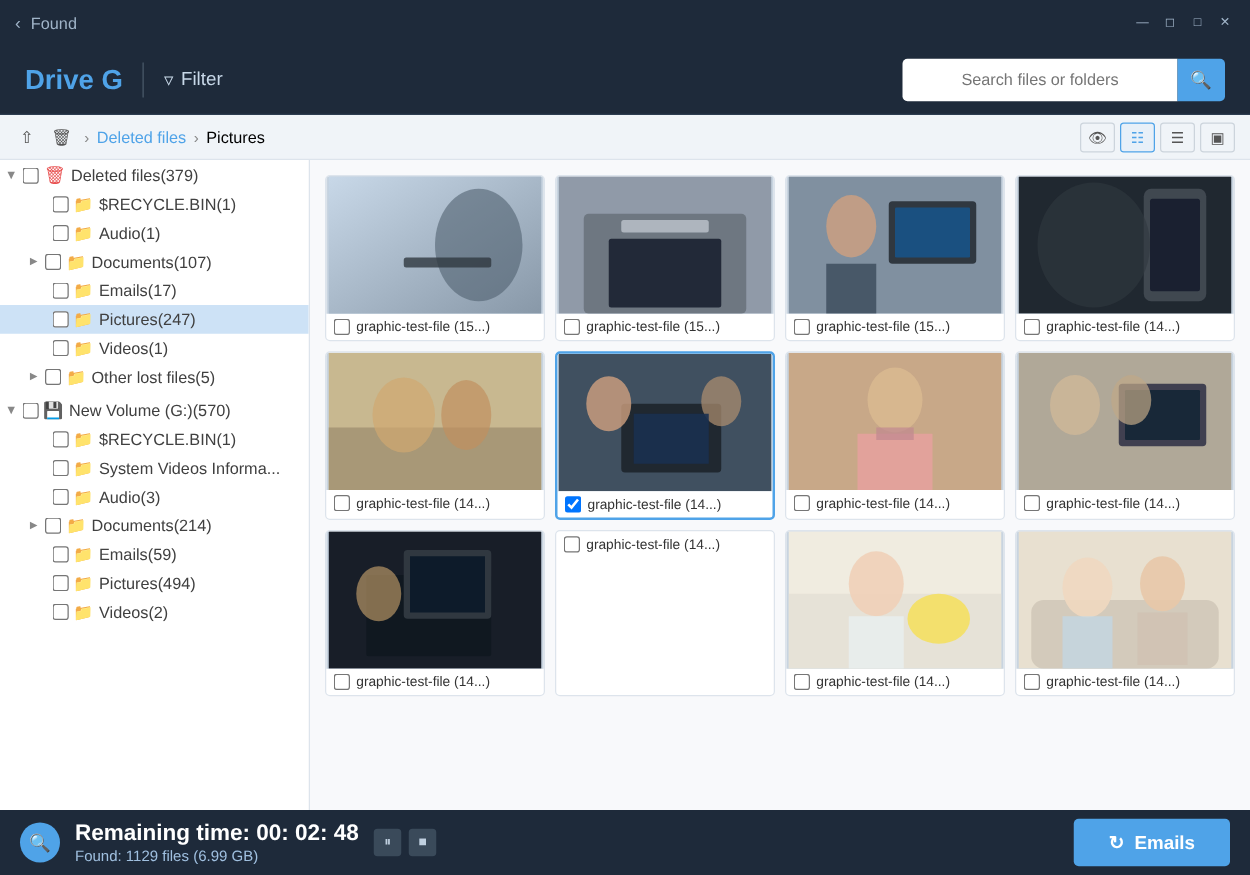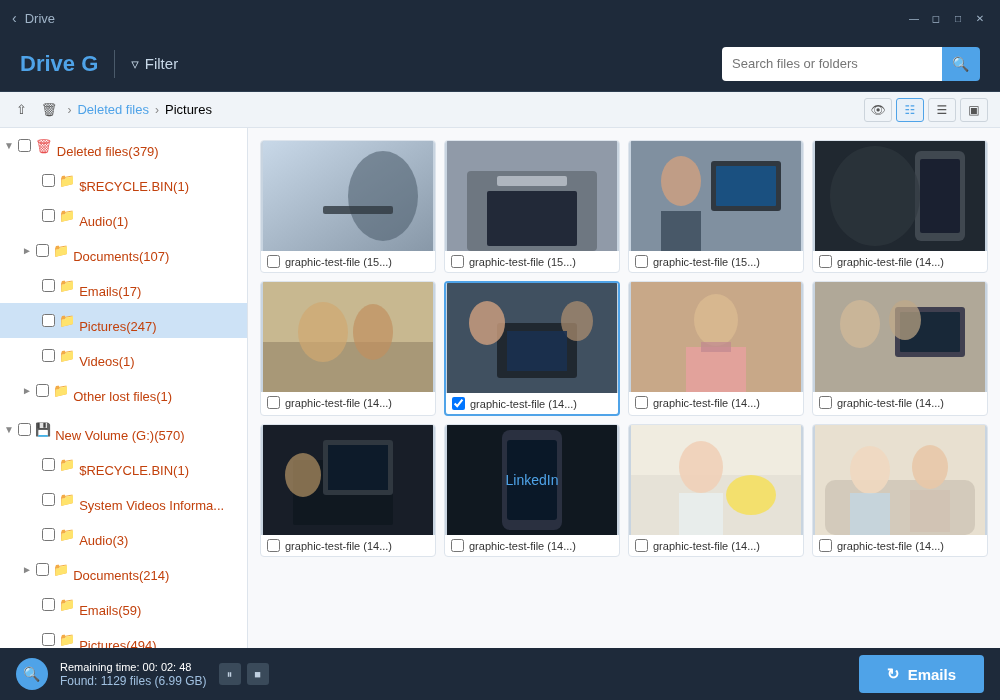--- a/index.html
+++ b/index.html
@@ -76,20 +76,21 @@
     .search-input {
       width: 220px;
       height: 34px;
       background: #fff;
       border: none;
       border-radius: 4px 0 0 4px;
       padding: 0 10px;
       font-size: 13px;
       color: #888;
       outline: none;
+      text-align: center;
     }
     .search-btn {
       width: 38px;
       height: 34px;
       background: #4fa3e8;
       border: none;
       border-radius: 0 4px 4px 0;
       color: white;
       font-size: 14px;
       cursor: pointer;
@@ -159,21 +160,21 @@
     .tree-item {
       display: flex;
       align-items: center;
       padding: 4px 8px 4px 0;
       cursor: pointer;
       white-space: nowrap;
     }
     .tree-item.selected { background: #cde2f6; }
     .tree-item input[type=checkbox] { margin-right: 4px; cursor: pointer; flex-shrink: 0; }
     .tree-item .folder-icon { margin-right: 4px; font-size: 13px; color: #e8a020; flex-shrink: 0; }
-    .tree-item .label { font-size: 13px; color: #c2410c; overflow: hidden; text-overflow: ellipsis; margin-top: 12px; }
+    .tree-item .label { font-size: 13px; color: #404040; overflow: hidden; text-overflow: ellipsis; }
     .tree-item .toggle { width: 14px; font-size: 10px; color: #888; flex-shrink: 0; }
     .tree-item .drive-icon { margin-right: 4px; font-size: 13px; color: #4fa3e8; flex-shrink: 0; }
     .tree-item .trash-icon { margin-right: 4px; font-size: 14px; color: #e85050; flex-shrink: 0; }
 
     
     .content {
       flex: 1;
       overflow-y: auto;
       background: #f8f9fb;
       padding: 8px;
@@ -246,21 +247,21 @@
       gap: 12px;
     }
     .scan-icon-wrap {
       width: 32px; height: 32px;
       background: #4fa3e8;
       border-radius: 50%;
       display: flex; align-items: center; justify-content: center;
       font-size: 14px; color: white;
     }
     .scan-info { color: #a0c0e0; font-size: 12px; }
-    .scan-info .time { color: #fff; font-size: 11px; }
+    .scan-info .time { color: #fff; font-size: 18px; font-weight: bold; }
     .scan-info .found { color: #a0c0e0; font-size: 12px; margin-top: 1px; }
     .scan-controls {
       display: flex;
       gap: 6px;
       align-items: center;
     }
     .scan-controls .ctrl-btn {
       width: 22px; height: 22px;
       background: #3a4a5a;
       border: none;
@@ -283,21 +284,21 @@
       align-items: center;
       gap: 8px;
     }
   </style>
 </head>
 <body>
 
 <div class="title-bar">
   <div class="title-bar-left">
     <span class="back-arrow">‹</span>
-    <span>Drive</span>
+    <span>Found</span>
   </div>
   <div class="title-bar-controls">
     <span>—</span>
     <span>◻</span>
     <span>□</span>
     <span class="close-btn">✕</span>
   </div>
 </div>
 
 <div class="header">
@@ -374,21 +375,21 @@
     <div class="tree-item" style="padding-left:28px;">
       <span class="toggle" style="width:14px;"></span>
       <input type="checkbox" style="">
       <span class="folder-icon">📁</span>
       <span class="label">Videos(1)</span>
     </div>
     <div class="tree-item" style="padding-left:22px;">
       <span class="toggle">►</span>
       <input type="checkbox" style="">
       <span class="folder-icon">📁</span>
-      <span class="label">Other lost files(1)</span>
+      <span class="label">Other lost files(5)</span>
     </div>
 
     <div class="tree-item" style="padding-left:4px; margin-top:4px;">
       <span class="toggle">▼</span>
       <input type="checkbox" style="">
       <span class="drive-icon">💾</span>
       <span class="label">New Volume (G:)(570)</span>
     </div>
     <div class="tree-item" style="padding-left:28px;">
       <span class="toggle" style="width:14px;"></span>
@@ -566,28 +567,20 @@
               <rect x="65" y="20" width="60" height="45" fill="#0a1828" opacity="0.9"></rect>
               <ellipse cx="40" cy="50" rx="18" ry="22" fill="#d0a870" opacity="0.6"></ellipse>
             </svg>
           </div>
           <div class="item-footer">
             <input type="checkbox" style="">
             <span class="item-name">graphic-test-file (14...)</span>
           </div>
         </div>
         <div class="grid-item">
-          <div class="thumb">
-            <svg viewBox="0 0 170 110" xmlns="http://www.w3.org/2000/svg" style="width: 100%; height: 110px; display: block;">
-              <rect width="170" height="110" fill="#101820"></rect>
-              <rect x="55" y="5" width="60" height="100" rx="8" fill="#2a3040"></rect>
-              <rect x="60" y="15" width="50" height="80" rx="3" fill="#0a1828"></rect>
-              <text x="85" y="60" text-anchor="middle" fill="#4fa3e8" font-size="14">LinkedIn</text>
-            </svg>
-          </div>
           <div class="item-footer">
             <input type="checkbox" style="">
             <span class="item-name">graphic-test-file (14...)</span>
           </div>
         </div>
         <div class="grid-item">
           <div class="thumb">
             <svg viewBox="0 0 170 110" xmlns="http://www.w3.org/2000/svg" style="width: 100%; height: 110px; display: block;">
               <rect width="170" height="110" fill="#f0ece0"></rect>
               <rect x="0" y="50" width="170" height="60" fill="#e0dcd0" opacity="0.6"></rect>

